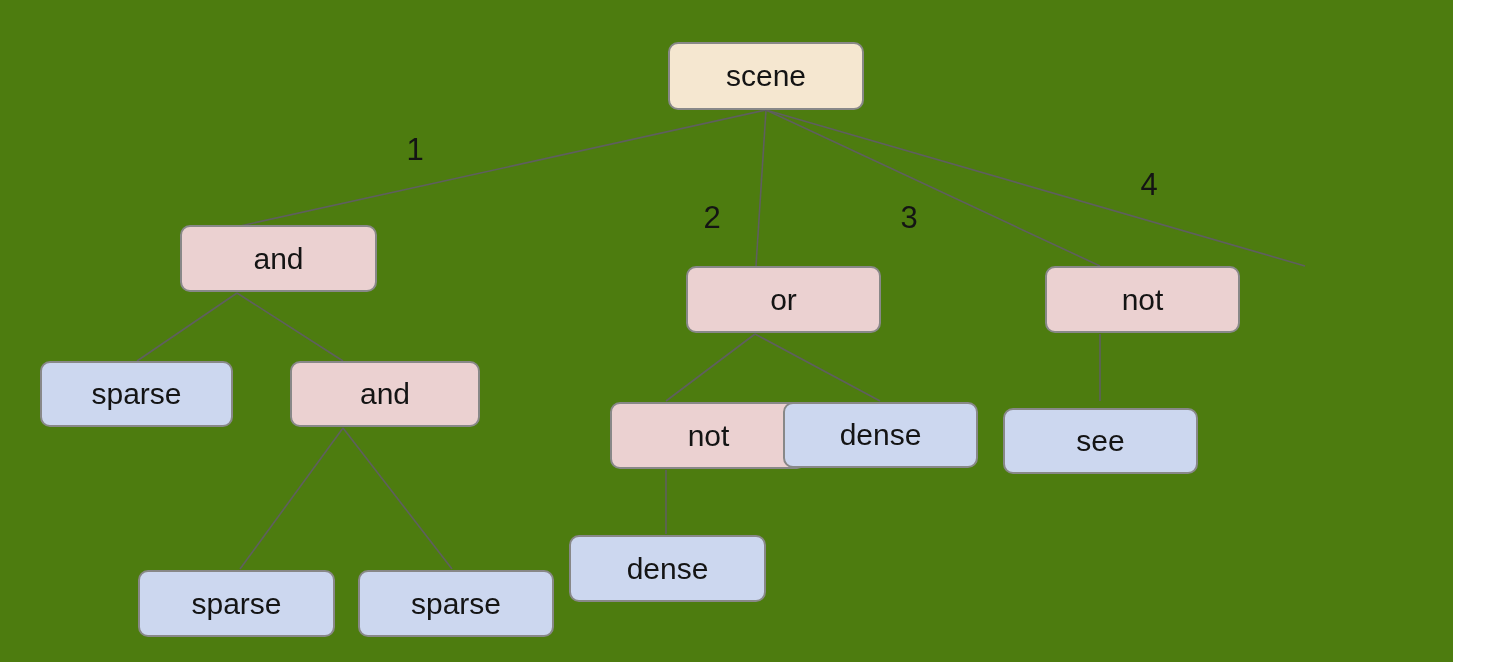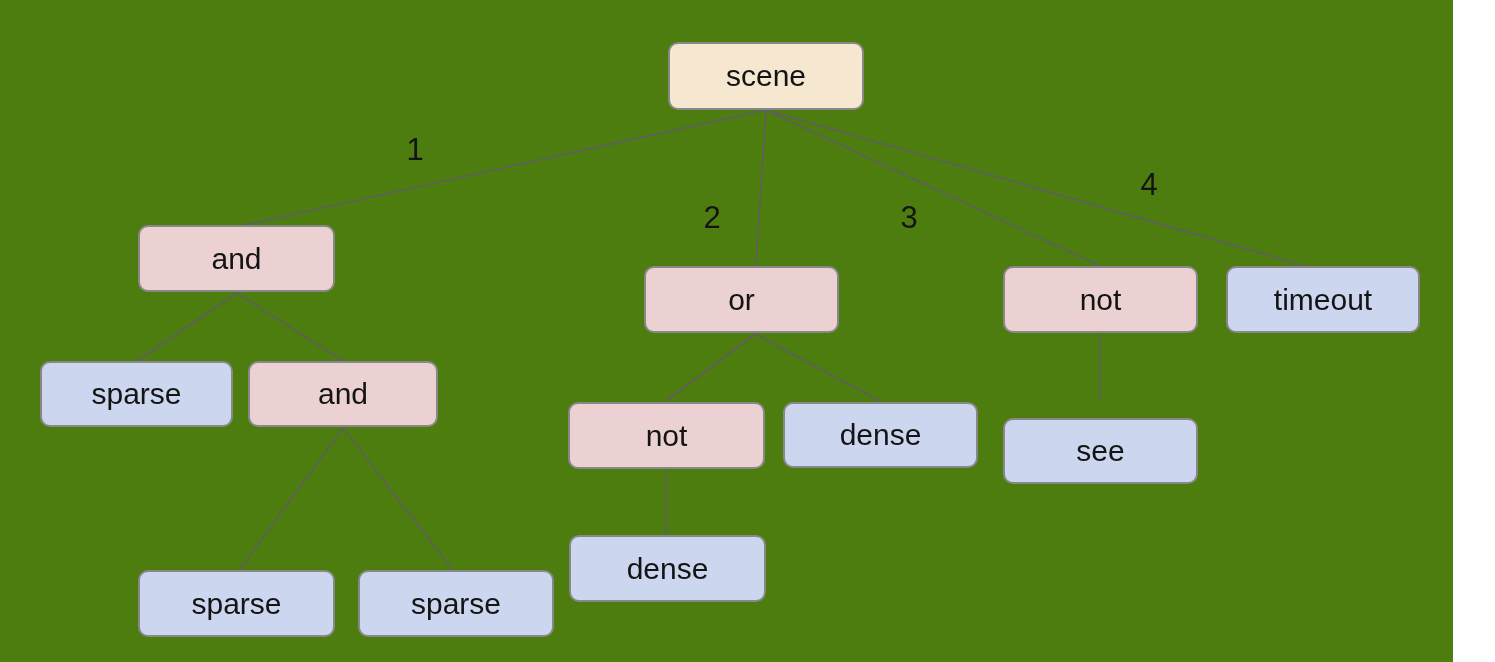--- a/index.html
+++ b/index.html
@@ -33,34 +33,34 @@
     align-items: center;
     justify-content: center;
     border: 2px solid #888888;
     border-radius: 10px;
     font-size: 30px;
     color: #141414;
     line-height: 1;
     user-select: none;
   }
   .node.root     { background: #f5e7d0; }
-  .node.operator { background: #ebd1d1; }
+  .node.operator { background: #ebd1d1; margin-left: 42px; }
   .node.leaf     { background: #ccd7ef; }
 
   
   #n-scene   { left: 668px;  top: 42px;  width: 196px; height: 68px; }
   #n-and1    { left: 138px;  top: 225px; width: 197px; height: 67px; }
   #n-or1     { left: 644px;  top: 266px; width: 195px; height: 67px; }
   #n-not1    { left: 1003px; top: 266px; width: 195px; height: 67px; }
   #n-timeout { left: 1226px; top: 266px; width: 194px; height: 67px; }
   #n-sparse1 { left: 40px;   top: 361px; width: 193px; height: 66px; }
   #n-and2    { left: 248px;  top: 361px; width: 190px; height: 66px; }
   #n-not2    { left: 568px;  top: 402px; width: 197px; height: 67px; }
   #n-dense1  { left: 783px;  top: 402px; width: 195px; height: 66px; }
-  #n-see1    { left: 1003px; top: 418px; width: 195px; height: 66px; }
+  #n-see1    { left: 1003px; top: 408px; width: 195px; height: 66px; }
   #n-sparse2 { left: 138px;  top: 570px; width: 197px; height: 67px; }
   #n-sparse3 { left: 358px;  top: 570px; width: 196px; height: 67px; }
   #n-dense2  { left: 569px;  top: 535px; width: 197px; height: 67px; }
 
   .edge-label {
     position: absolute;
     transform: translate(-50%, -50%);
     font-size: 31px;
     color: #141414;
     line-height: 1;
@@ -88,21 +88,20 @@
     <line x1="755" y1="334" x2="666" y2="401"></line>
     <line x1="755" y1="334" x2="880" y2="401"></line>
     <line x1="666" y1="470" x2="666" y2="534"></line>
     <line x1="1100" y1="334" x2="1100" y2="401"></line>
   </svg>
 
   <div class="node root" id="n-scene">scene</div>
   <div class="node operator" id="n-and1">and</div>
   <div class="node operator" id="n-or1">or</div>
   <div class="node operator" id="n-not1">not</div>
-  <div class="node leaf" id="n-timeout">timeout</div>
   <div class="node leaf" id="n-sparse1">sparse</div>
   <div class="node operator" id="n-and2">and</div>
   <div class="node operator" id="n-not2">not</div>
   <div class="node leaf" id="n-dense1">dense</div>
   <div class="node leaf" id="n-see1">see</div>
   <div class="node leaf" id="n-sparse2">sparse</div>
   <div class="node leaf" id="n-sparse3">sparse</div>
   <div class="node leaf" id="n-dense2">dense</div>
 
   <div class="edge-label" id="el-1">1</div>

